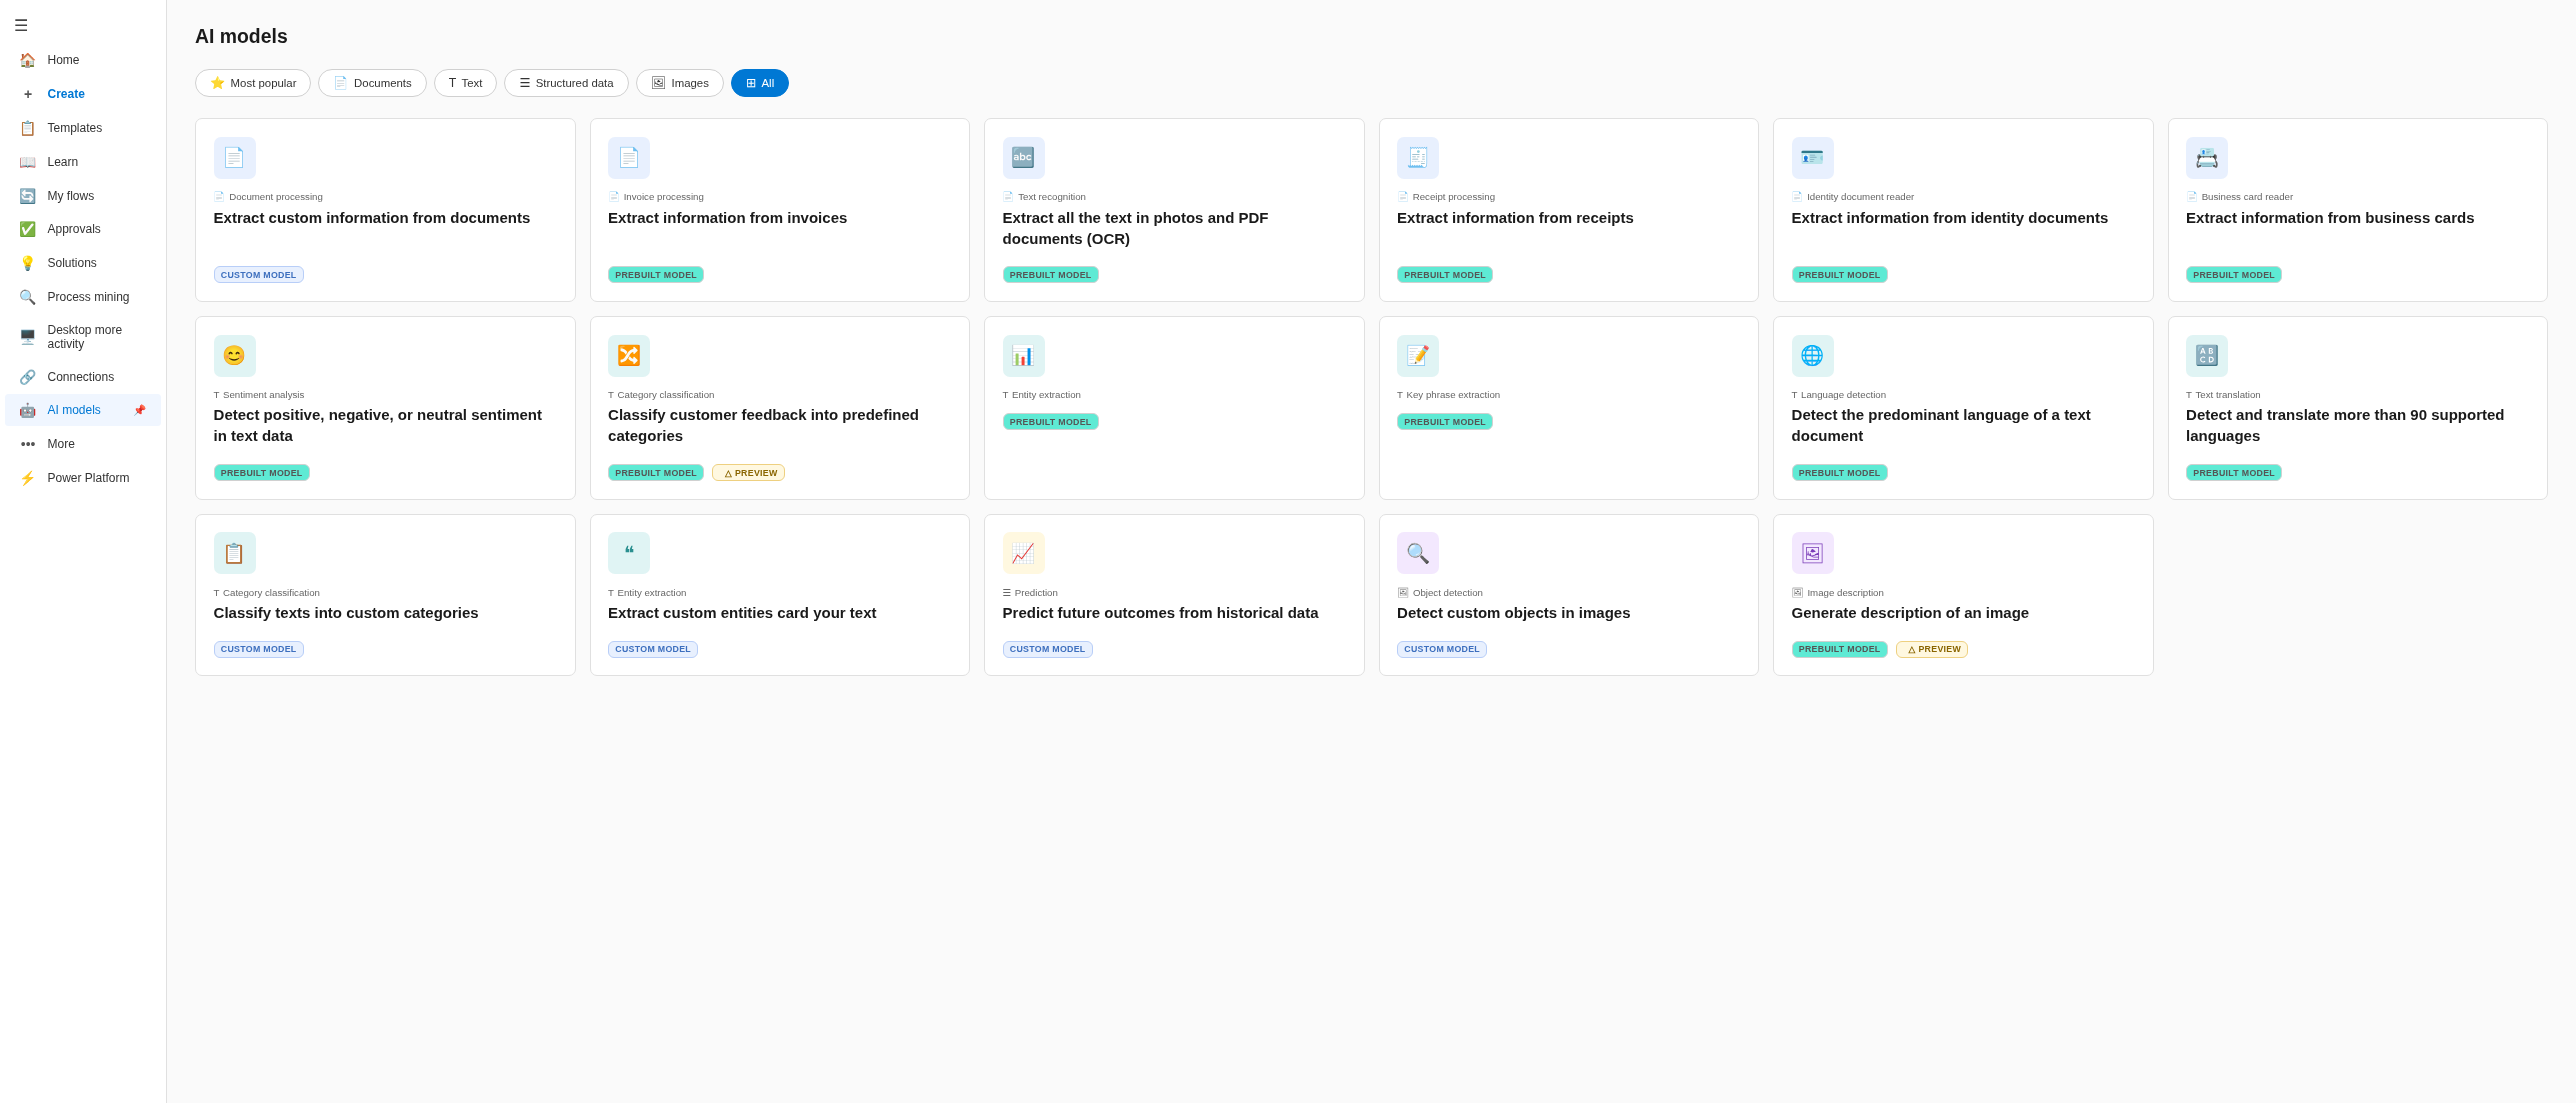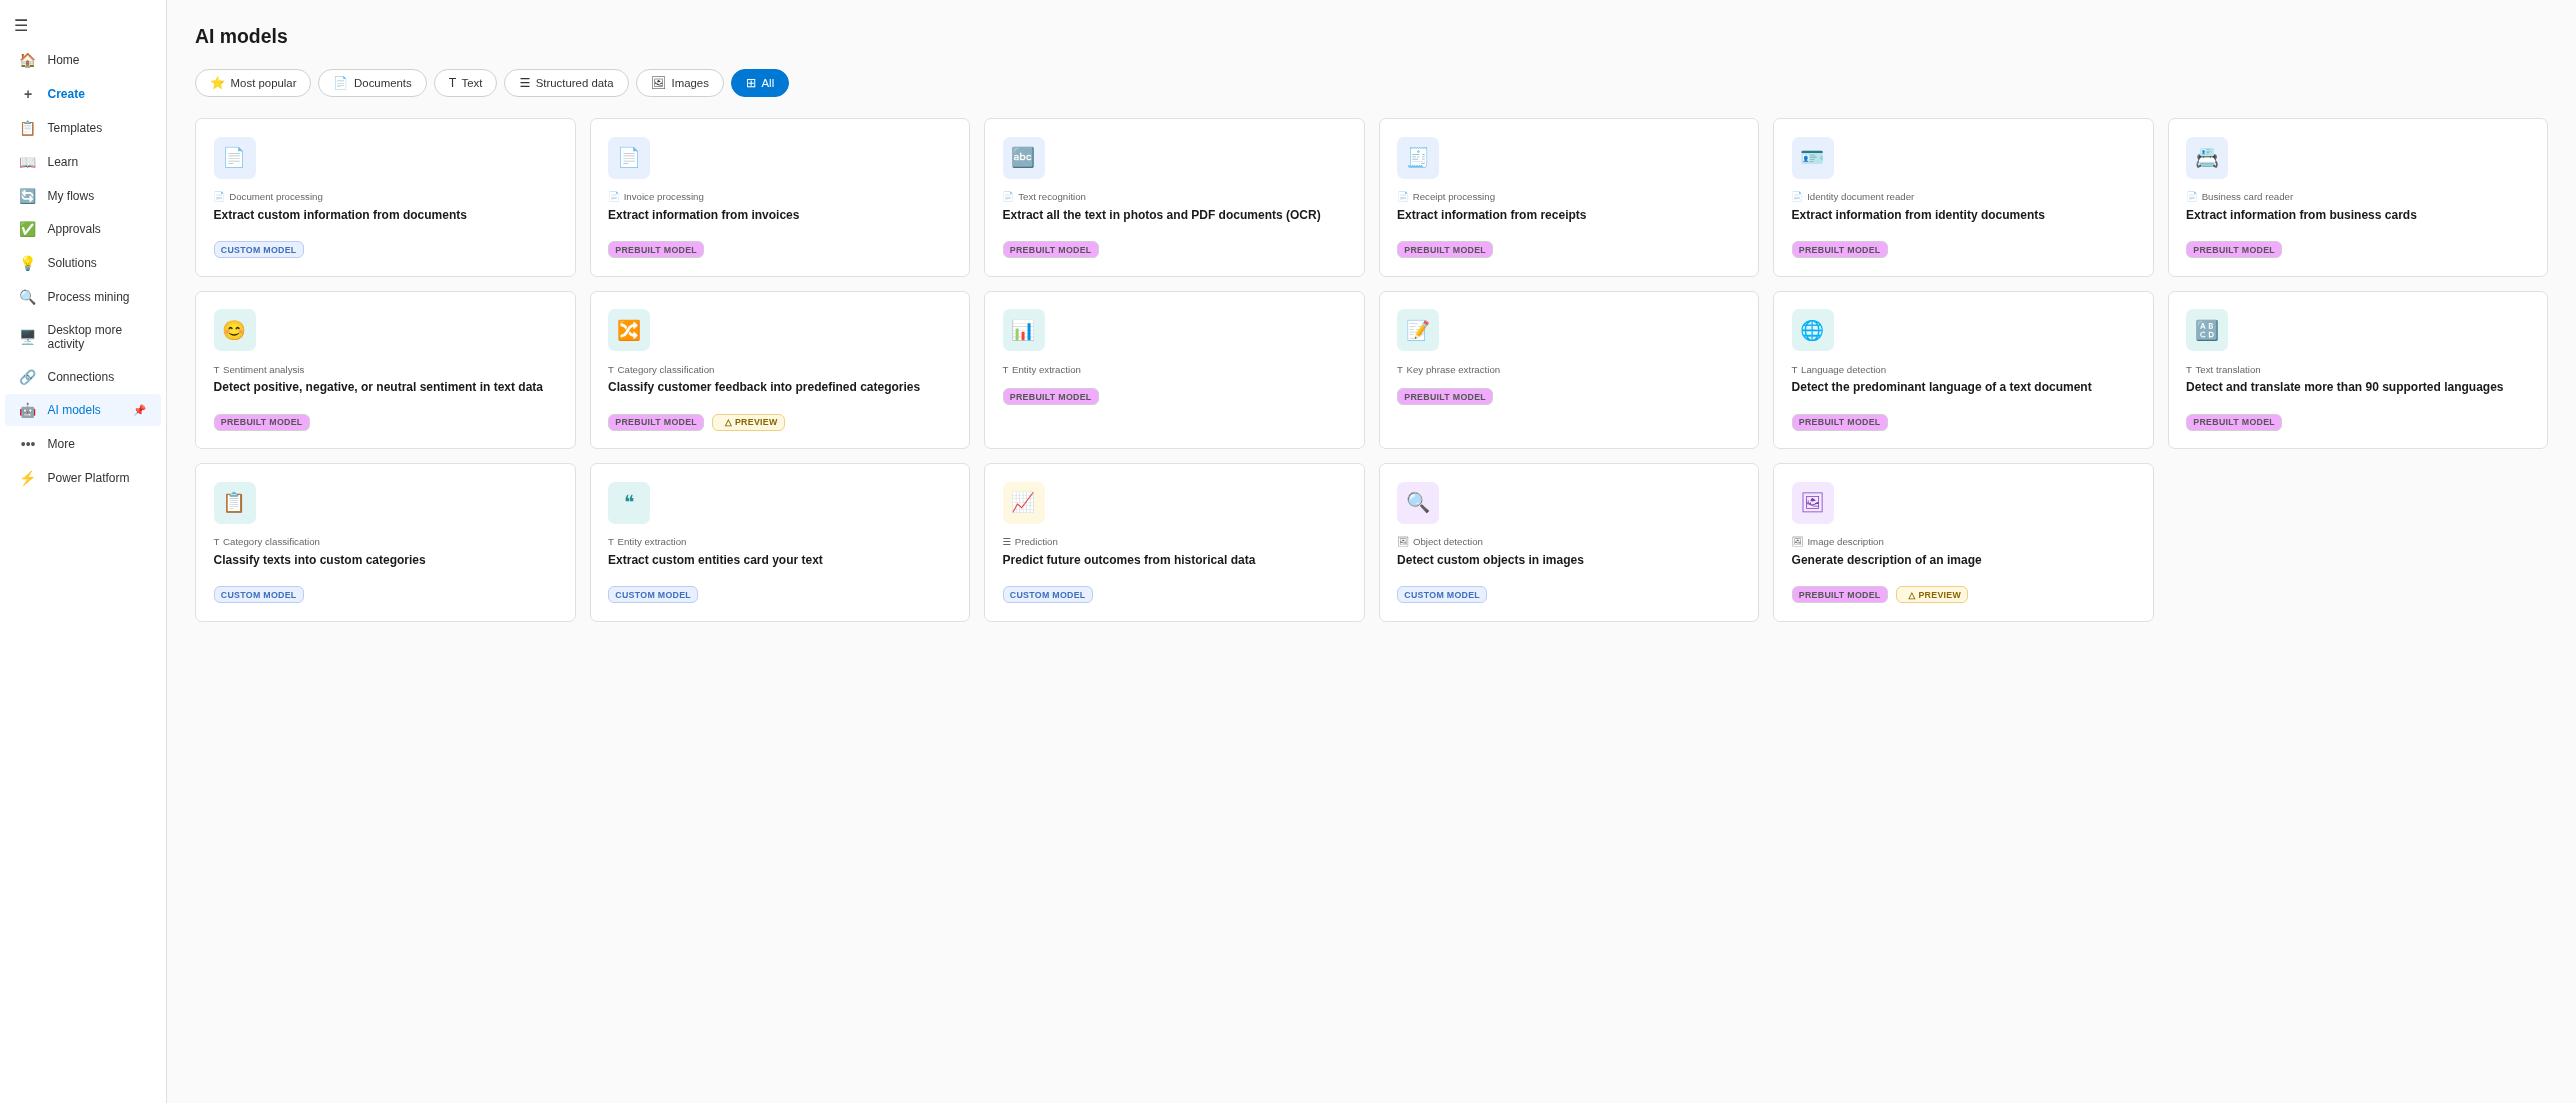--- a/index.html
+++ b/index.html
@@ -117,39 +117,39 @@
       font-size: 9.7px;
       color: #666;
       margin-bottom: 4.4px;
       display: flex;
       align-items: center;
       gap: 3.5px;
     }
     .card-category .cat-icon { font-size: 9.7px; }
 
     .card-title {
-      font-size: 12px;
+      font-size: 15px;
       font-weight: 600;
       color: #1a1a1a;
       margin-bottom: 8.8px;
       line-height: 1.4;
       flex: 1;
     }
 
     .card-badge {
       display: inline-block;
       font-size: 8.8px;
       font-weight: 600;
       padding: 2.6px 6.2px;
       border-radius: 6px;
       margin-top: 5.3px;
       letter-spacing: 0.3px;
     }
     .badge-custom { background: #e8f0fe; color: #3d6fbe; border: 0.9px solid #b8cef8; }
-    .badge-prebuilt { background: #f0abfc; color: #555; border: 0.9px solid #d0d0d0; }
+    .badge-prebuilt { background: #5eead4; color: #555; border: 0.9px solid #d0d0d0; }
     .badge-preview { background: #fff8e0; color: #8a6500; border: 0.9px solid #eed080; margin-left: 4.4px; display: inline-flex; align-items: center; gap: 2.6px; padding-left: 12px; }
     .badges-row { display: flex; flex-wrap: wrap; gap: 3.5px; margin-top: 3.5px; }
   </style>
 </head>
 <body>
 
 <div class="sidebar">
   <div class="sidebar-hamburger">☰</div>
 <div class="sidebar-item">
       <span class="sidebar-icon">🏠</span>

